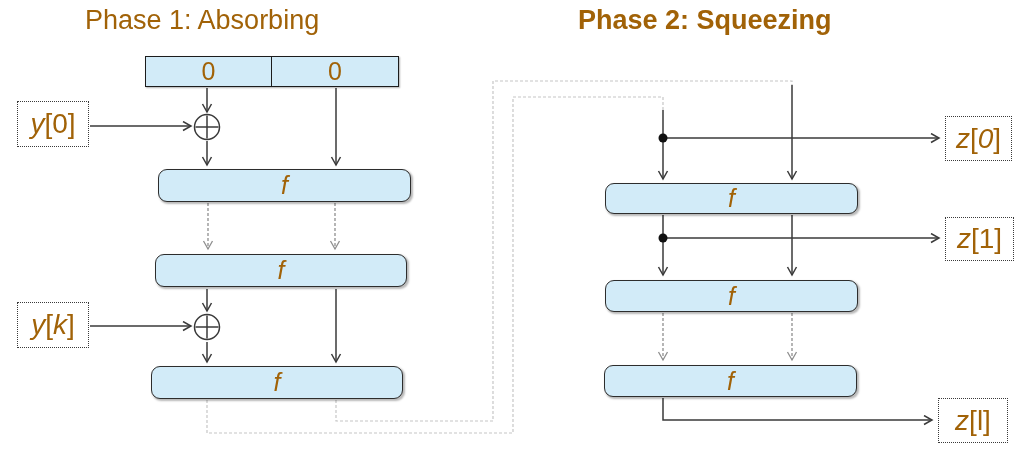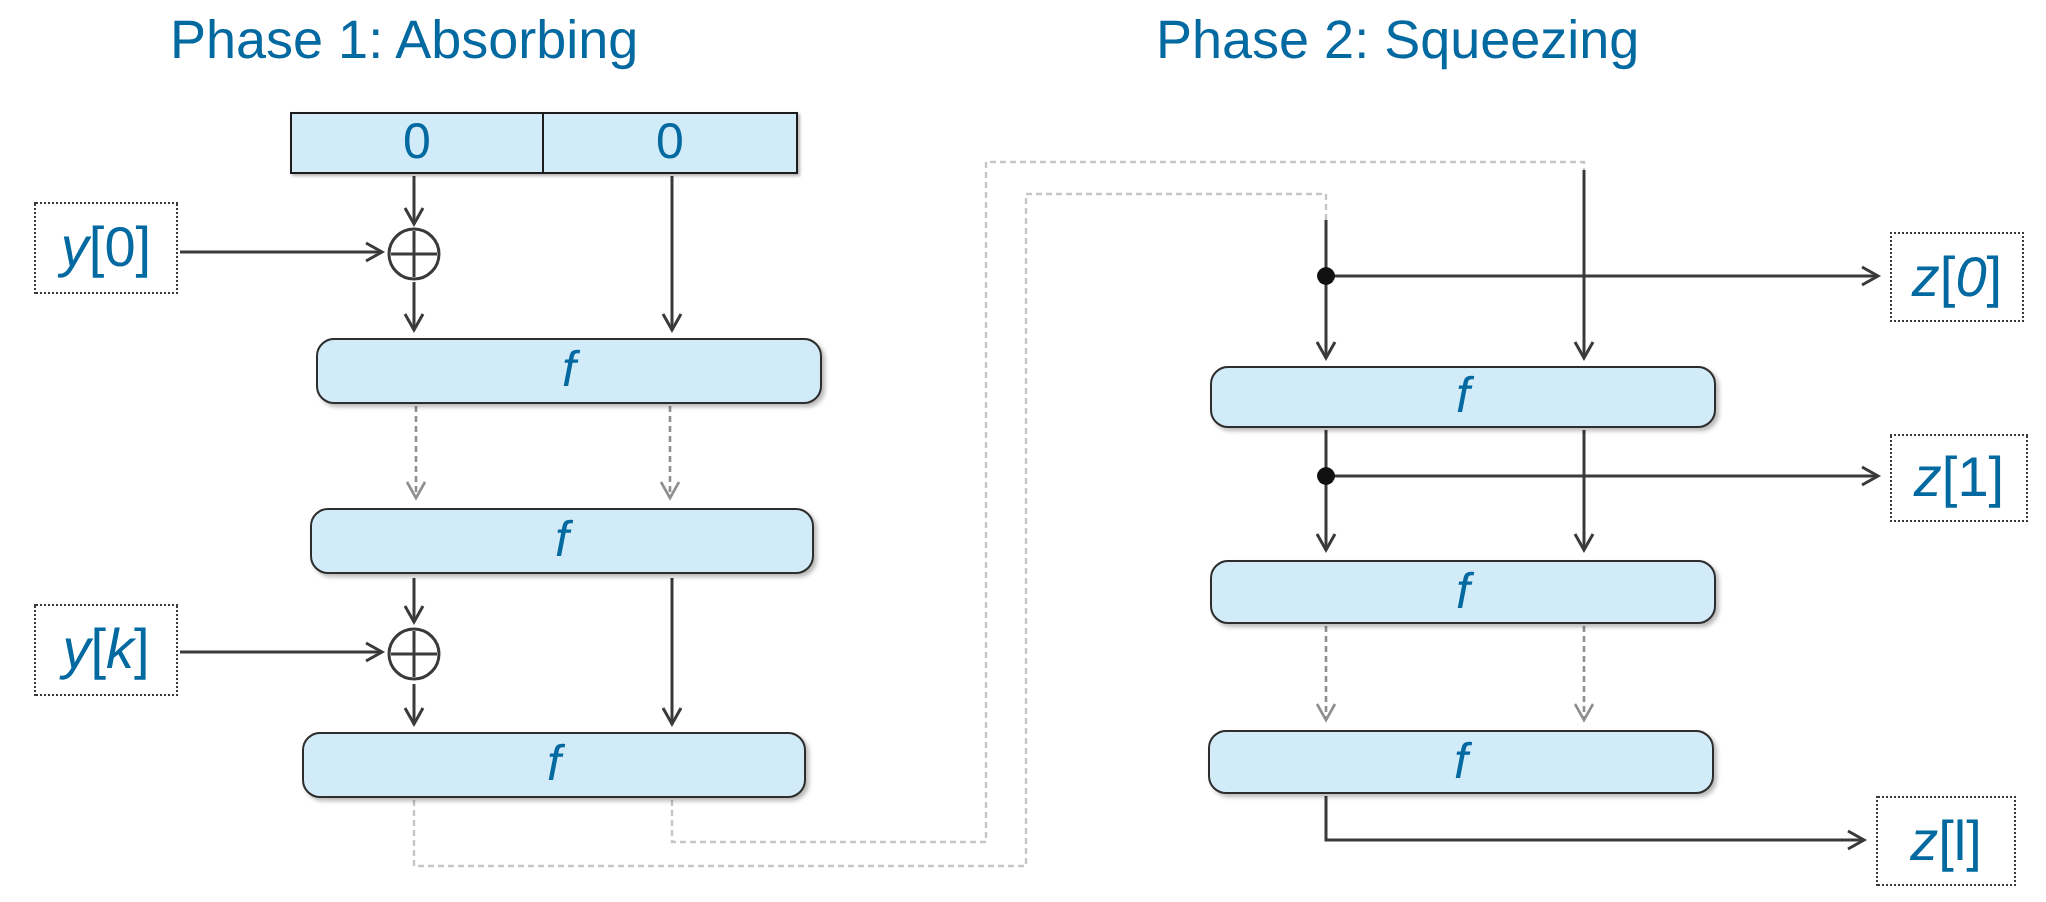--- a/index.html
+++ b/index.html
@@ -1,18 +1,18 @@
 <!DOCTYPE html>
 <html><head>
 <meta charset="utf-8">
 <style>
   html,body{margin:0;padding:0;background:#fff;}
   .stage{
     position:relative;width:1023px;height:451px;background:#ffffff;
-    font-family:"Liberation Sans", sans-serif;color:#0369a1;overflow:hidden;
+    font-family:"Liberation Sans", sans-serif;color:#a16207;overflow:hidden;
   }
   .stage svg{position:absolute;left:0;top:0;z-index:0;}
   .layer{position:absolute;left:0;top:0;width:100%;height:100%;z-index:1;pointer-events:none;}
   .layer > *{pointer-events:auto;}
   .title{position:absolute;font-size:27px;line-height:32px;white-space:nowrap;}
   .register{position:absolute;display:flex;box-shadow:1px 1px 1.5px rgba(0,0,0,.3);}
   .register .cell{
     box-sizing:border-box;width:127px;height:31px;background:#d2ebf8;
     border:1.5px solid #1c1c1c;display:flex;align-items:center;justify-content:center;
     font-size:25px;
@@ -96,21 +96,21 @@
 
     <g fill="#111">
       <circle cx="663" cy="138" r="4.5"></circle>
       <circle cx="663" cy="238" r="4.5"></circle>
     </g>
   </svg>
 
   <div class="layer">
 
     <div class="title" style="left:85px;top:4px;">Phase 1: Absorbing</div>
-    <div class="title" style="left:578px;top:4px;">Phase 2: Squeezing</div>
+    <div class="title" style="left:578px;top:4px;font-weight:bold;">Phase 2: Squeezing</div>
 
     <div class="register" style="left:145px;top:56px;">
       <div class="cell">0</div>
       <div class="cell">0</div>
     </div>
 
     <div class="fbox" style="left:158px;top:169px;width:253px;height:33px;">f</div>
     <div class="fbox" style="left:155px;top:254px;width:252px;height:33px;">f</div>
     <div class="fbox" style="left:151px;top:366px;width:252px;height:33px;">f</div>
 

